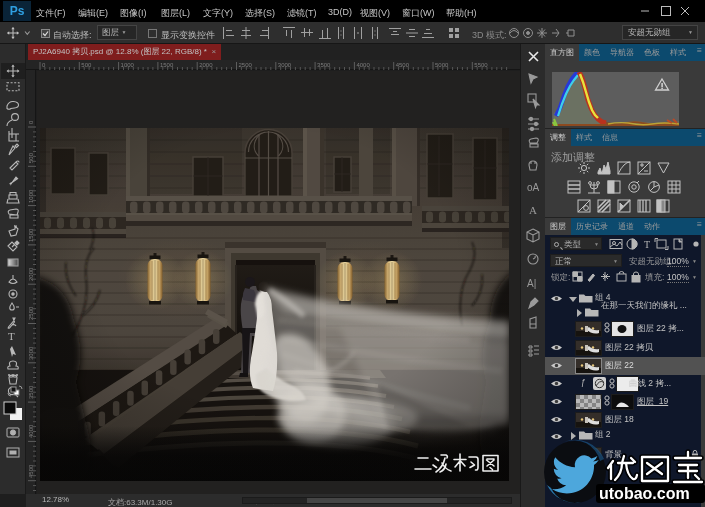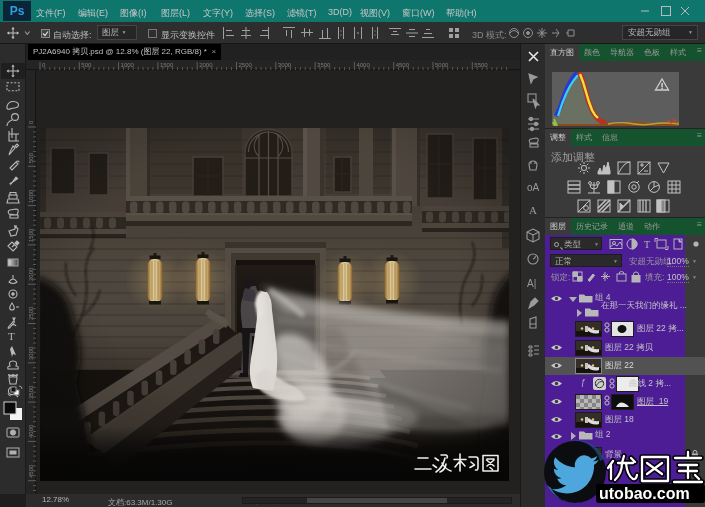--- a/index.html
+++ b/index.html
@@ -1,35 +1,35 @@
 <!DOCTYPE html>
 <html><head><meta charset="utf-8">
 <style>
 *{margin:0;padding:0;box-sizing:border-box}
 html,body{width:705px;height:507px;overflow:hidden;background:#1e1e1e;
  font-family:"Liberation Sans",sans-serif;-webkit-font-smoothing:antialiased}
 .abs{position:absolute}
-#menubar{left:0;top:0;width:705px;height:22px;background:#0f766e;color:#c6c6c6;font-size:9px}
+#menubar{left:0;top:0;width:705px;height:22px;background:#000000;color:#c6c6c6;font-size:9px}
 #menubar .mi{position:absolute;top:7px;white-space:nowrap}
 #pslogo{position:absolute;left:3px;top:1px;width:28px;height:20px;background:#0a2438;color:#2f9fe0;
  font-size:12px;font-weight:bold;text-align:center;line-height:20px}
 #winctl{position:absolute;right:8px;top:0;color:#bbb;font-size:11px}
 #options{left:0;top:22px;width:705px;height:22px;background:#2e2e2e;border-bottom:1px solid #161616;color:#bdbdbd;font-size:9px}
 #toolbar{left:0;top:44px;width:26px;height:450px;background:#2c2c2c;border-right:1px solid #1a1a1a}
 #tabbar{left:26px;top:44px;width:494px;height:16px;background:#212121}
-#doctab{position:absolute;left:2px;top:0;height:16px;background:#000000;color:#c2c2c2;font-size:8px;
+#doctab{position:absolute;left:2px;top:0;height:16px;background:#7f1d1d;color:#c2c2c2;font-size:8px;
  padding:0 5px;line-height:16px;white-space:nowrap}
 #hruler{left:26px;top:60px;width:494px;height:10px;background:#242424;border-bottom:1px solid #151515}
 #vruler{left:26px;top:70px;width:10px;height:424px;background:#242424;border-right:1px solid #151515}
 #canvas{left:37px;top:71px;width:483px;height:423px;background:#222120}
 #photo{position:absolute;left:3px;top:57px;width:469px;height:353px}
 #statusbar{left:26px;top:494px;width:494px;height:13px;background:#2c2c2c;color:#b5b5b5;font-size:8px}
 #dockstrip{left:520px;top:44px;width:25px;height:463px;background:#2b2b2b;border-left:1px solid #191919}
 #panels{left:545px;top:44px;width:160px;height:463px;background:#3a3a3a}
-.ptabs{position:relative;width:100%;background:#14532d;color:#9a9a9a;font-size:8.5px}
+.ptabs{position:relative;width:100%;background:#0c4a6e;color:#9a9a9a;font-size:8.5px}
 .ptab{display:inline-block;padding:0 5px;line-height:17px;height:17px;font-size:8px}
 .pmenu{position:absolute;right:3px;top:1px;color:#999}
 .ptab.act{background:#3a3a3a;color:#cfcfcf}
 .sep{position:absolute;left:0;width:100%;height:1px;background:#222}
 svg{display:block}
 </style></head>
 <body>
 <div class="abs" id="menubar">
  <div id="pslogo">Ps</div>
  <span class="mi" style="left:36px">文件(F)</span>
@@ -845,21 +845,21 @@
         </g>
    <g transform="translate(112,40)">
           <rect x="0" y="0" width="12" height="12"></rect>
           <rect x="0" y="0" width="4" height="12" fill="#c2c2c2"></rect>
           <rect x="4" y="0" width="4" height="12" fill="#888"></rect>
         </g>
   </g>
  </svg>
  <div class="sep" style="top:173px"></div>
  <div class="ptabs" style="position:absolute;top:174px;width:100%;height:17px"><span class="ptab act">图层</span><span class="ptab">历史记录</span><span class="ptab">通道</span><span class="ptab">动作</span><span class="pmenu">≡</span></div>
- <div id="lyrbody" class="abs" style="top:191px;left:0;width:140px;height:272px;background:#4c1d95;font-size:8.5px;color:#bdbdbd">
+ <div id="lyrbody" class="abs" style="top:191px;left:0;width:156px;height:272px;background:#0f172a;font-size:8.5px;color:#bdbdbd">
   <div class="abs" style="left:5px;top:2px;width:52px;height:13px;background:#2a2a2a;border:1px solid #1d1d1d;line-height:12px;padding-left:3px;color:#aaa"><span style="display:inline-block;width:5px;height:5px;border:1px solid #aaa;border-radius:50%;margin-right:1px"></span><span style="display:inline-block;width:3px;height:1px;background:#aaa;transform:rotate(45deg);margin-right:1px;vertical-align:-2px"></span>类型 <span style="float:right;color:#888;margin-right:2px;font-size:5px;line-height:12px">▼</span></div>
   <svg class="abs" style="left:64px;top:2px" width="92" height="14" viewBox="0 0 92 14">
    <g stroke="#b5b5b5" fill="none" stroke-width="1">
     <rect x="1" y="2.5" width="12" height="9"></rect>
           <circle cx="5" cy="6" r="1.5"></circle>
           <path d="M1 10 l4 -3 3 2 3 -4 2 3"></path>
     <circle cx="23" cy="7" r="5"></circle>
           <path d="M23 2 a5 5 0 0 1 0 10z" fill="#b5b5b5"></path>
     <text x="35" y="11" font-size="10" fill="#b5b5b5" stroke="none" font-family="Liberation Serif">T</text>
     <rect x="48" y="3" width="9" height="8"></rect>

